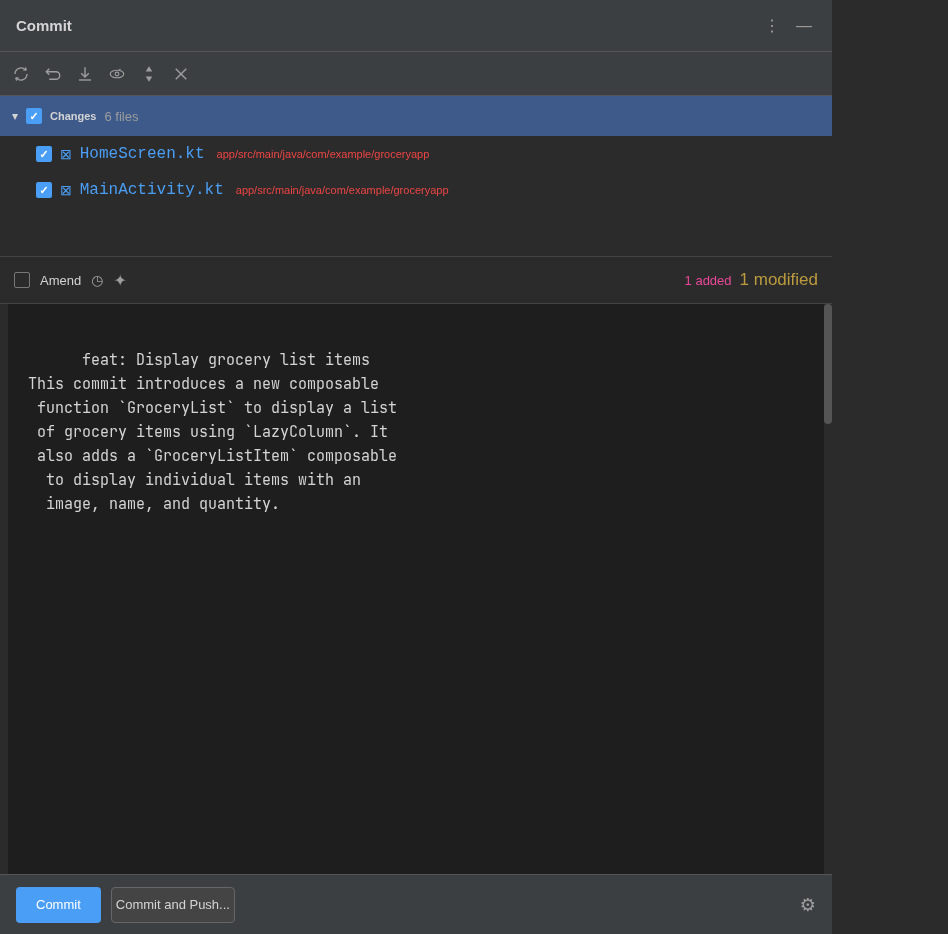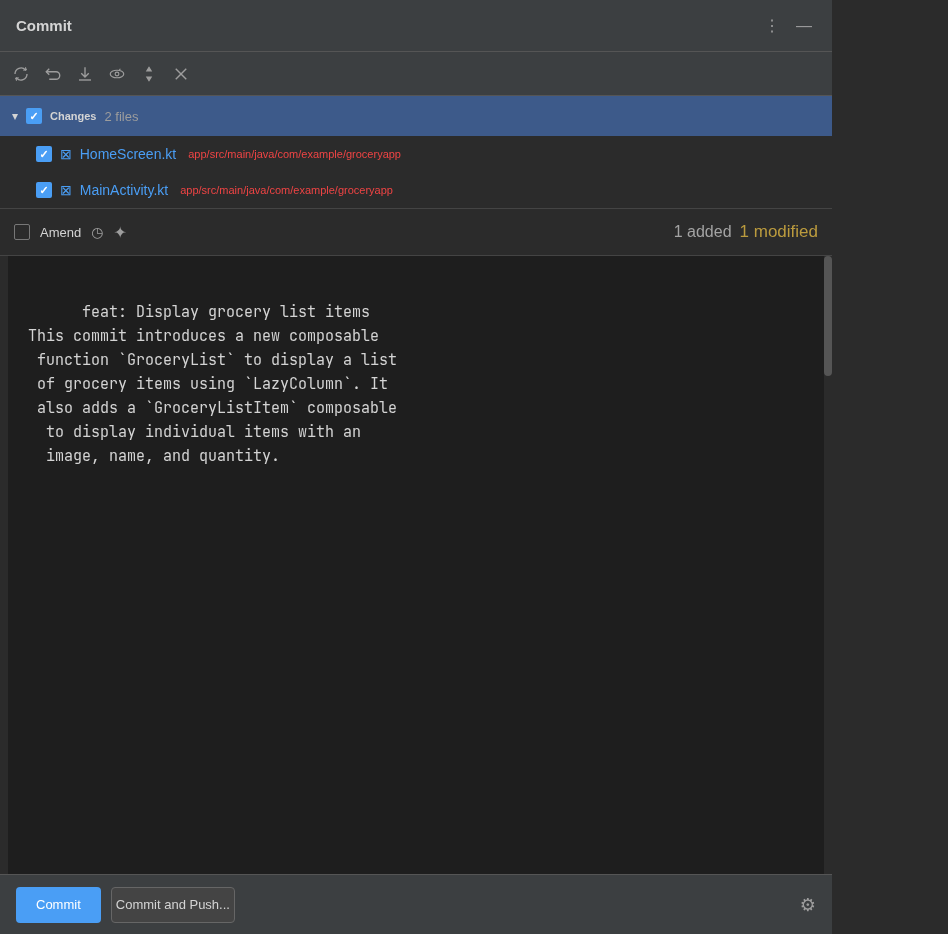--- a/index.html
+++ b/index.html
@@ -151,62 +151,64 @@
       height: 36px;
     }
 
     .file-icon {
       color: #4a9ef5;
       font-size: 14px;
       flex-shrink: 0;
     }
 
     .file-name {
-      font-size: 14px;
+      font-size: 16px;
       color: #4a9ef5;
       font-weight: 500;
+      font-family: Liberation Mono, monospace;
     }
 
     .file-path {
       font-size: 11px;
       color: #ef4444;
       margin-left: 4px;
     }
 
     
     .amend-row {
       display: flex;
       align-items: center;
       justify-content: space-between;
       padding: 10px 14px;
       height: 48px;
       border-top: 1px solid #444;
       border-bottom: 1px solid #444;
+      margin-top: 48px;
     }
 
     .amend-left {
       display: flex;
       align-items: center;
       gap: 10px;
     }
 
     .amend-label {
       font-size: 13px;
       color: #d4d4d4;
     }
 
     .amend-right {
       display: flex;
       align-items: center;
       gap: 8px;
     }
 
     .added-badge {
-      font-size: 16px;
-      color: #a3a3a3;
+      font-size: 13px;
+      color: #ec4899;
       font-weight: 500;
     }
 
     .modified-badge {
       font-size: 17px;
       color: #bb9b3e;
       font-weight: 500;
     }
 
     
@@ -358,21 +360,21 @@
           <line x1="19" y1="5" x2="5" y2="19" stroke="#9d9d9d" stroke-width="1.8"></line>
         </svg>
     </span>
   </div>
 
   <div class="changes-section">
     <div class="changes-header">
       <span class="chevron-icon">▾</span>
       <div class="checkbox-checked"></div>
       <span class="changes-label">Changes</span>
-      <span class="files-count">2 files</span>
+      <span class="files-count">6 files</span>
     </div>
 
     <div class="file-item">
       <div class="checkbox-checked"></div>
       <span class="file-icon">⊠</span>
       <span class="file-name">HomeScreen.kt</span>
       <span class="file-path">app/src/main/java/com/example/groceryapp</span>
     </div>
 
     <div class="file-item">

